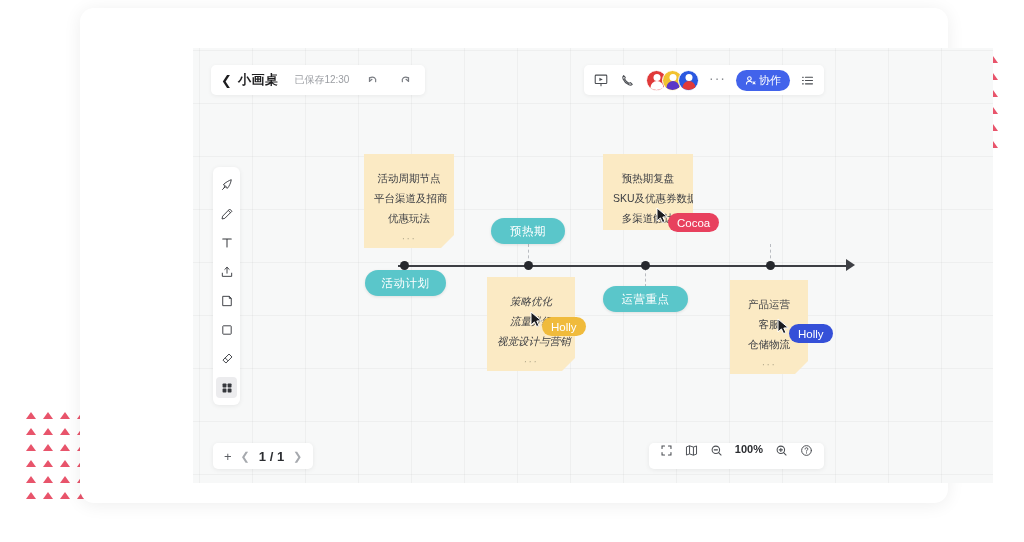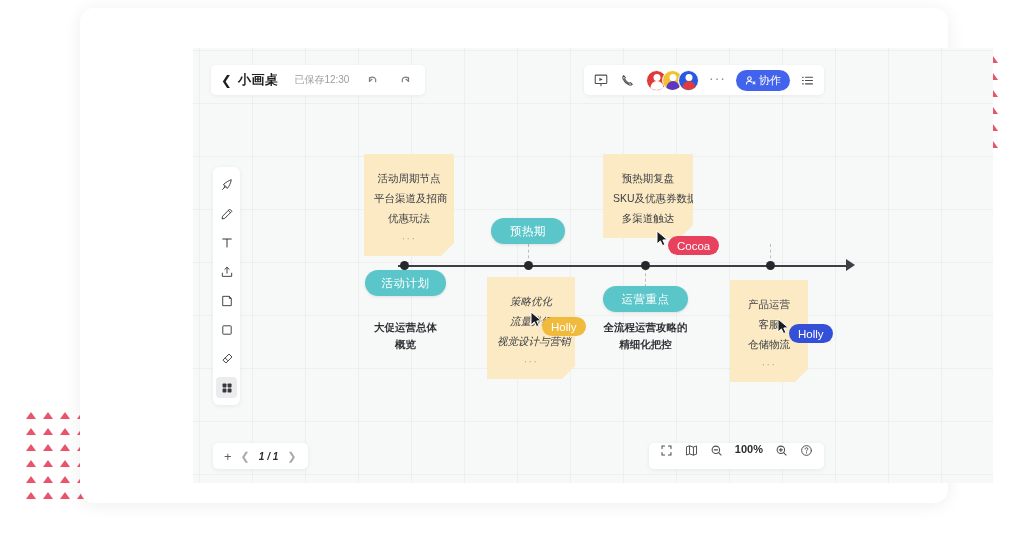--- a/index.html
+++ b/index.html
@@ -135,21 +135,21 @@
 
   
   #pager {
     position: absolute; left: 133px; top: 435px;
     height: 26px; display:flex; align-items:center; gap:9px;
     background:#fff; border-radius:5px; padding: 0 11px;
     box-shadow: 0 1px 5px rgba(0,0,0,0.07); z-index: 20;
   }
   #pager .p-ico { font-size: 13px; color:#5c5f64; line-height:1; }
   #pager .p-arrow { font-size: 11px; color:#a6a9ae; line-height:1; }
-  #pager .p-count { font-size: 10px; font-weight:bold; color:#2b2d31;font-style:italic; }
+  #pager .p-count { font-size: 13px; font-weight:bold; color:#2b2d31; }
 
   
   #status-bar {
     position: absolute; right: 124px; top: 435px;
     height: 26px; display:flex; align-items:flex-start; gap:11px;
     background:#fff; border-radius:5px; padding: 0 11px;
     box-shadow: 0 1px 5px rgba(0,0,0,0.07); z-index: 20;
   }
   .sb-icon { width:14px; height:14px; color:#4a4d52; display:flex; align-items:center; justify-content:center;}
   .sb-icon svg { display:block; }
@@ -173,21 +173,21 @@
   }
   .connector {
     position: absolute; width: 0; z-index: 3;
     border-left: 1.5px dashed #b9bcc1;
   }
 
   
   .sticky {
     position: absolute; z-index: 5;
     background: #fbeac4;
-    padding: 14px 10px 8px;
+    padding: 14px 10px 0;
     text-align: center;
     filter: drop-shadow(0 1px 2px rgba(0,0,0,0.08));
     clip-path: polygon(0 0, 100% 0, 100% calc(100% - 13px), calc(100% - 13px) 100%, 0 100%);
   }
   .sticky .s-line {
     font-size: 10.5px; color: #3c3e43; line-height: 20px; white-space: nowrap;
   }
   .sticky .s-ell {
     font-size: 10px; color:#b3aa8d; letter-spacing: 1.5px; line-height: 18px; margin-top: 2px;
   }
@@ -402,35 +402,27 @@
 
     <div class="sticky" style="left:650px; top:272px; width:78px;">
       <div class="s-line">产品运营</div>
       <div class="s-line">客服</div>
       <div class="s-line">仓储物流</div>
       <div class="s-ell">···</div>
     </div>
 
 
 
-    <div class="caption" style="left:268px; top:311px; width:115px;">
-      <div>大促运营总体</div>
-      <div>概览</div>
-    </div>
-
-    <div class="caption" style="left:508px; top:311px; width:115px;">
-      <div>全流程运营攻略的</div>
-      <div>精细化把控</div>
-    </div>
+
 
     <div class="pill" style="left:411px; top:210px; width:74px; height:26px;">预热期</div>
     <div class="pill" style="left:285px; top:262px; width:81px; height:26px;">活动计划</div>
     <div class="pill" style="left:523px; top:278px; width:85px; height:26px;">运营重点</div>
 
-    <div class="cursor-group" style="left:576px; top:222px;">
+    <div class="cursor-group" style="left:576px; top:199px;">
       <span class="ptr">
         <svg viewBox="0 0 13 17" width="13" height="17">
           <path d="M1 1 L1 14 L4.4 10.9 L6.6 15.6 L8.9 14.5 L6.8 10 L11.4 9.8 Z" fill="#1b1c20" stroke="#ffffff" stroke-width="1"></path>
         </svg>
       </span>
       <span class="cursor-label" style="background:#e8415e;">Cocoa</span>
     </div>
 
     <div class="cursor-group" style="left:450px; top:303px;">
       <span class="ptr">

